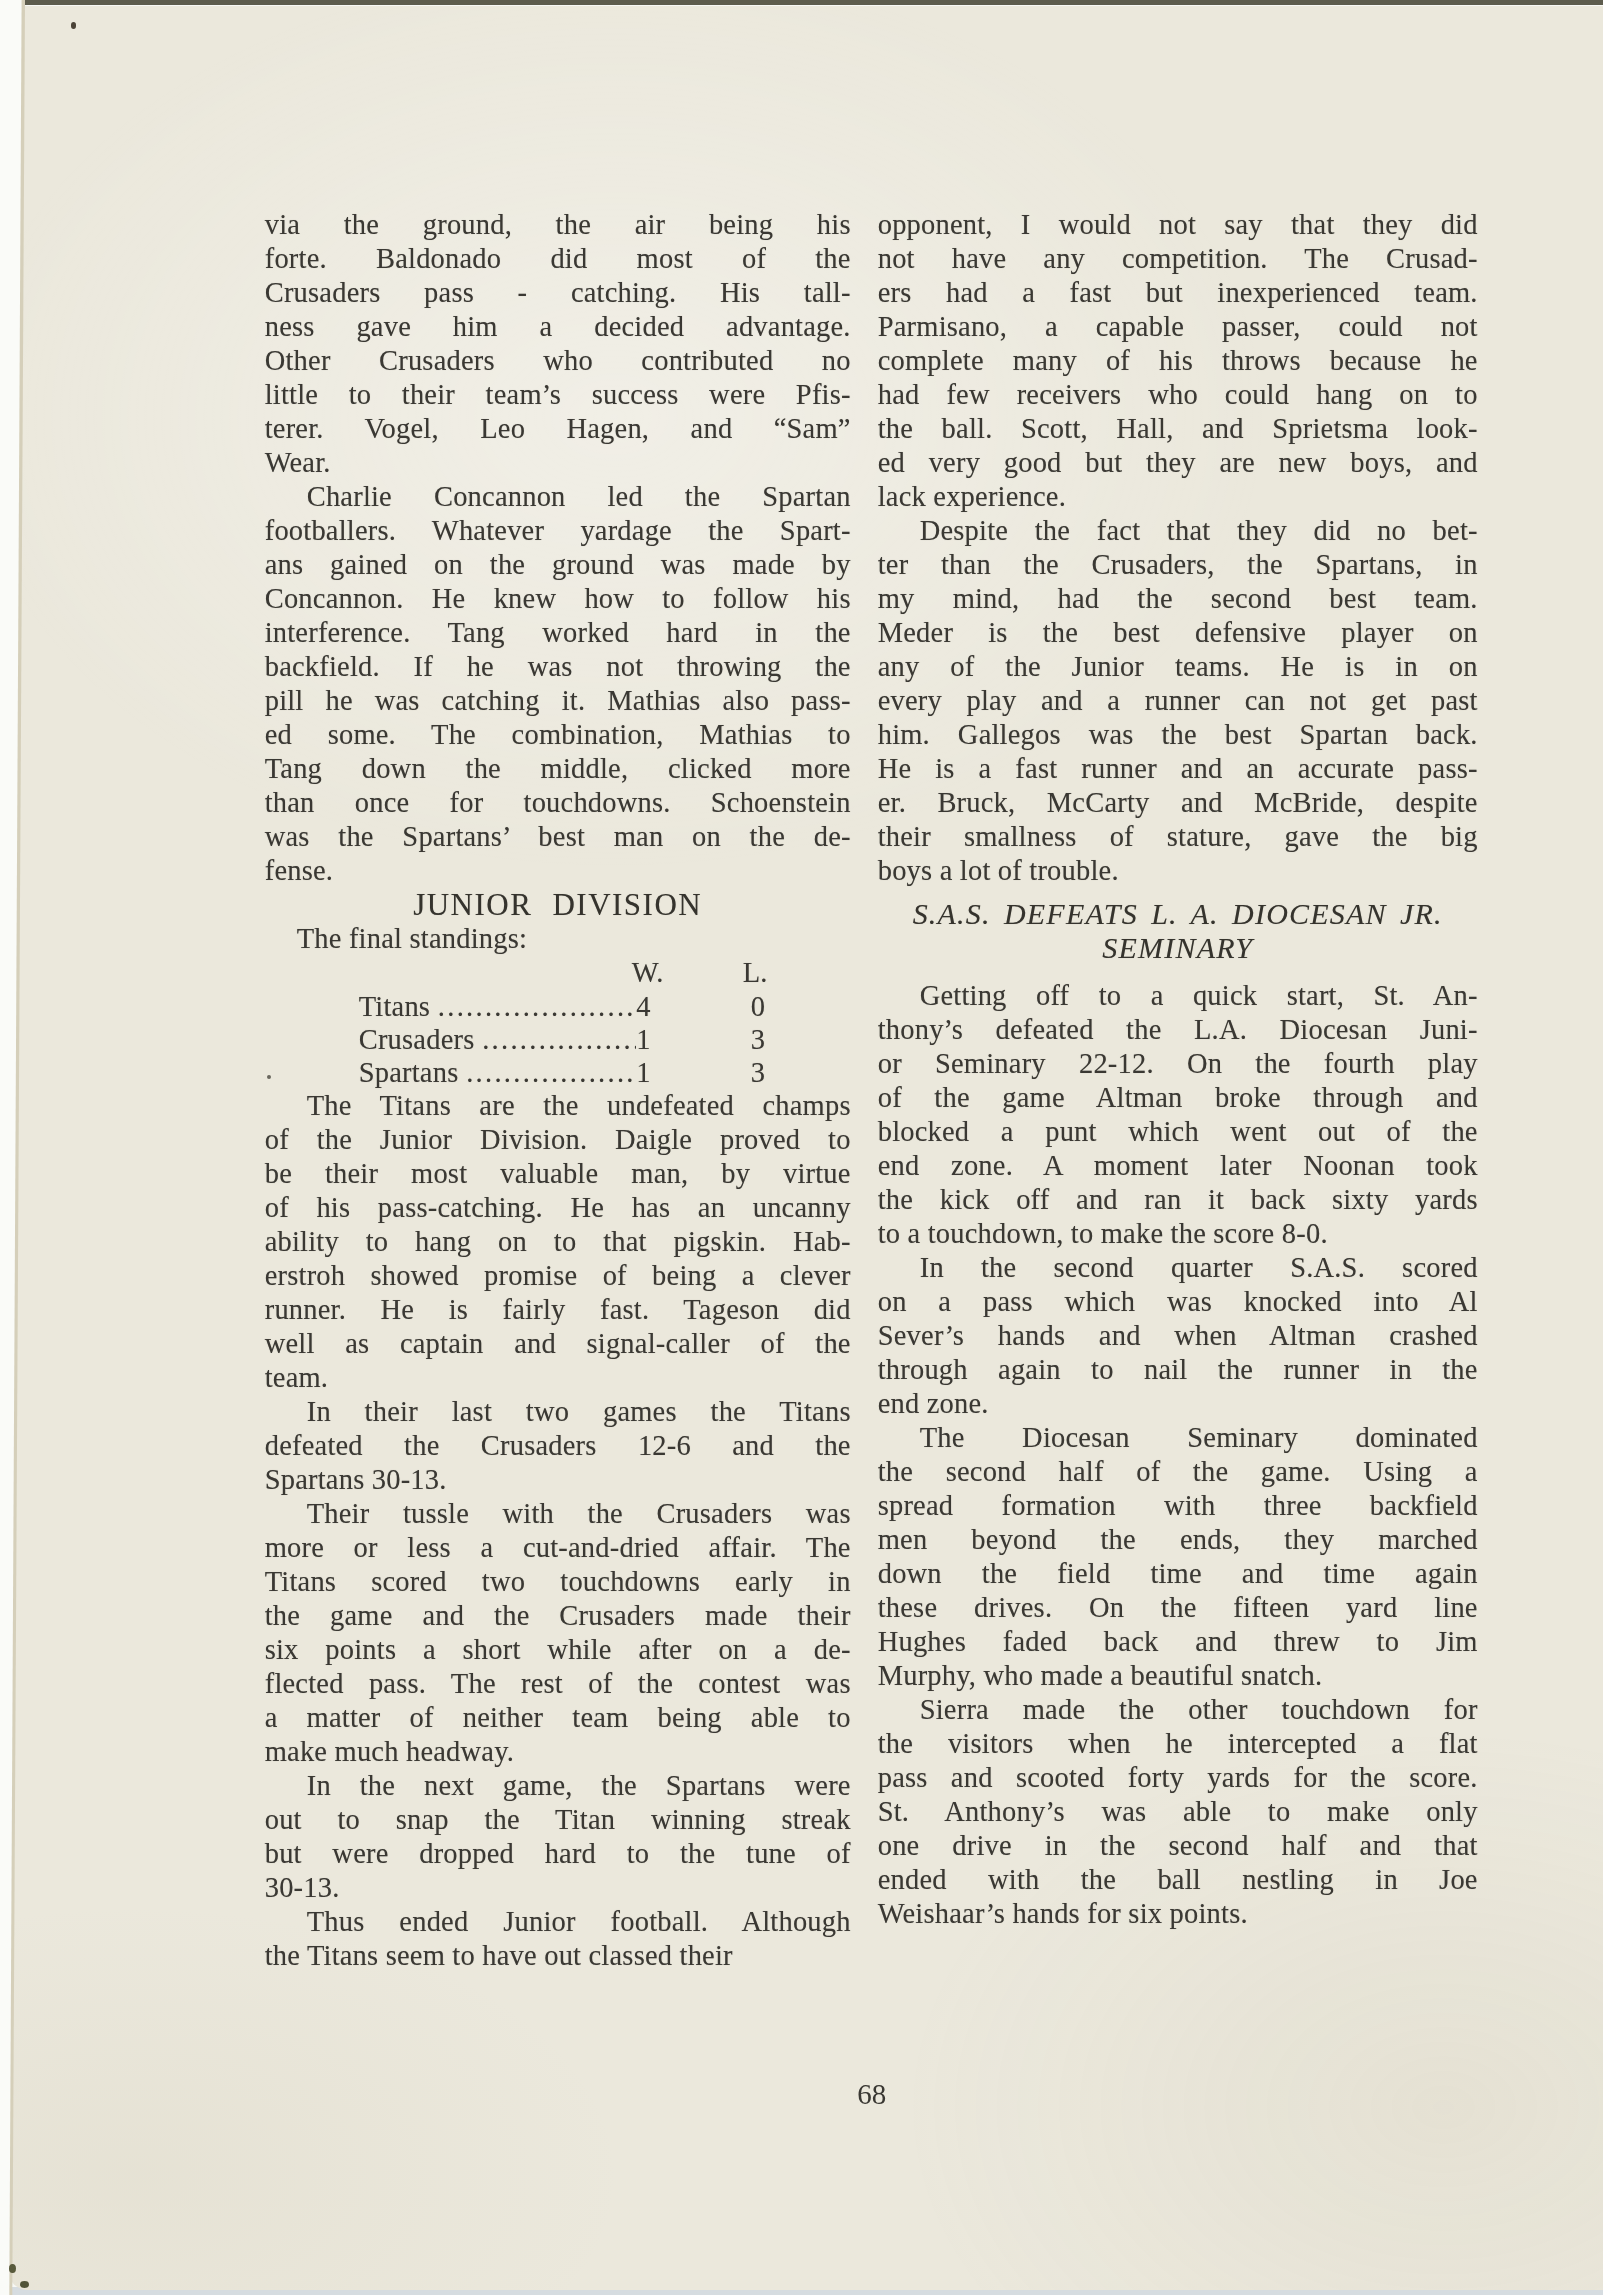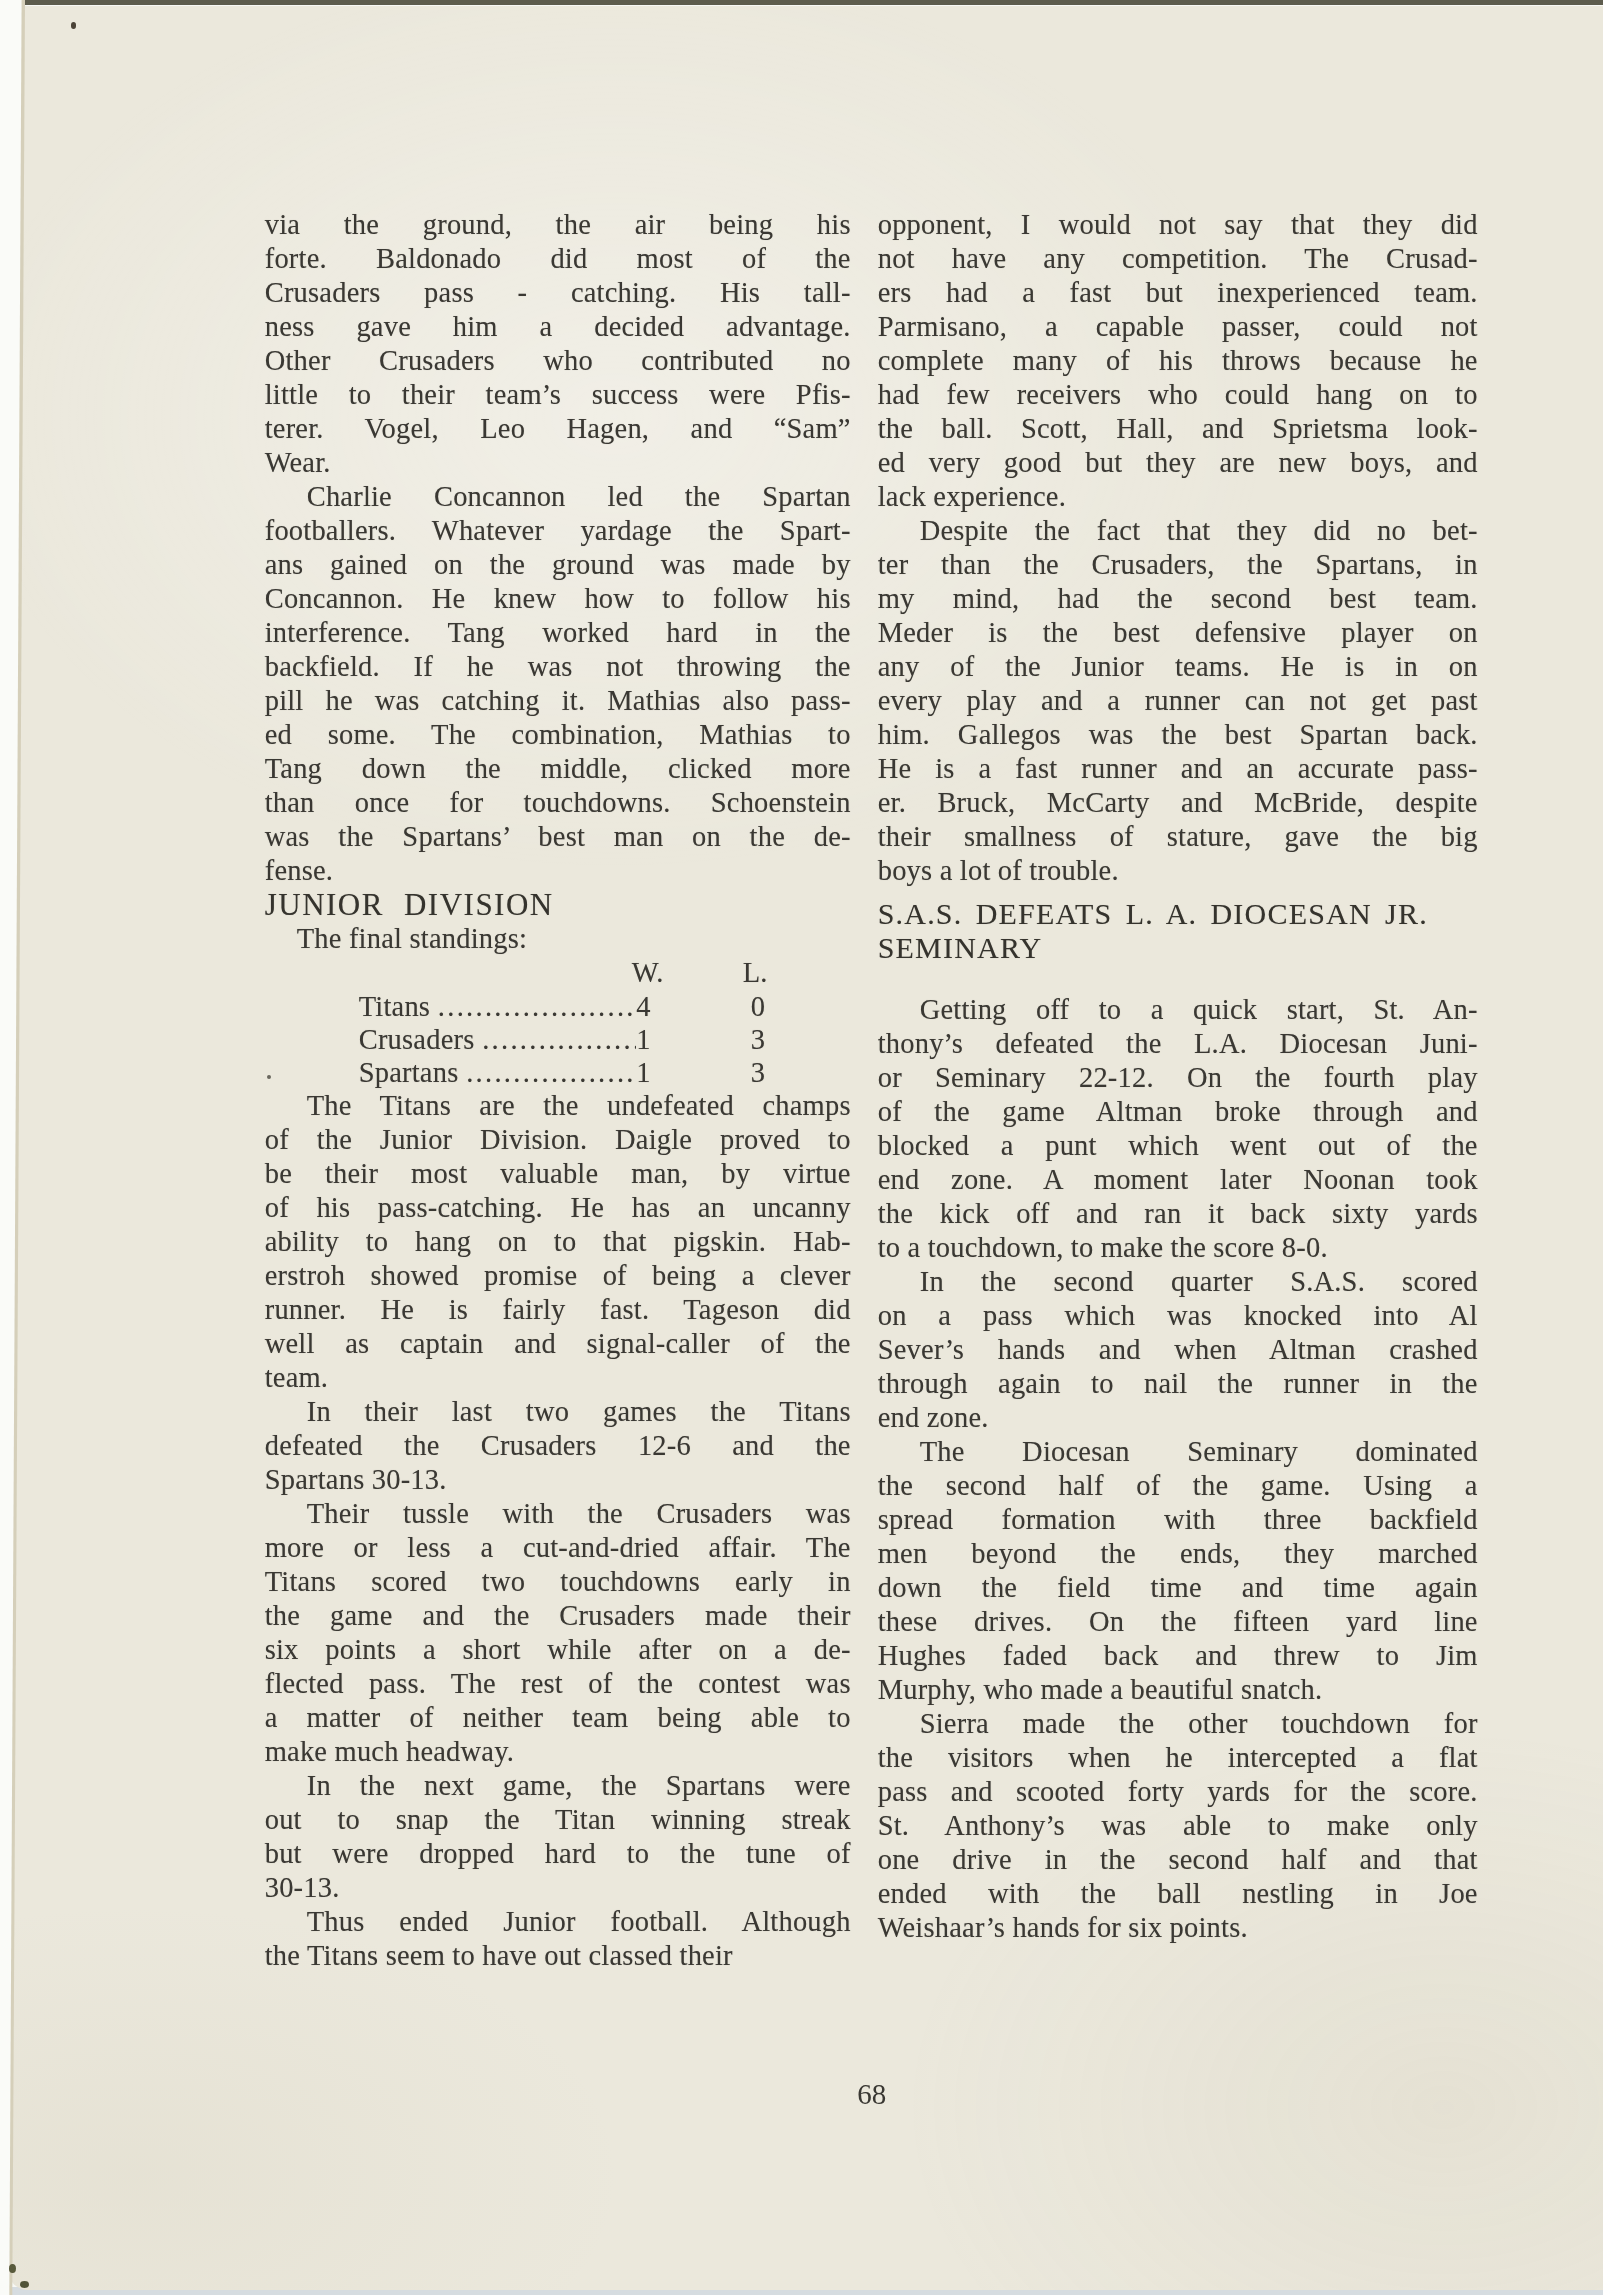--- a/index.html
+++ b/index.html
@@ -27,23 +27,23 @@
 
   .col{position:absolute;top:202px;font-size:28.5px;line-height:34px;color:#3a3833;
     letter-spacing:0.2px;text-shadow:0 0 0.8px rgba(58,56,51,0.35);z-index:5;}
   #leftcol{left:257px;width:586px;}
   #rightcol{left:870px;width:600px;}
 
   .tl{text-align:justify;text-align-last:justify;}
   .tl.last{text-align-last:left;}
   .tl.ind{text-indent:42px;}
 
-  .jheading{font-size:31px;line-height:34px;letter-spacing:1.5px;
+  .jheading{text-align:center;font-size:31px;line-height:34px;letter-spacing:1.5px;
     word-spacing:10.8px;color:#35332d;white-space:nowrap;}
-  .rheadwrap{margin-top:9.3px;margin-bottom:28px;}
+  .rheadwrap{margin-top:9.3px;margin-bottom:14px;font-style:italic;}
   .rheadwrap .jheading{letter-spacing:1.2px;word-spacing:4.6px;font-size:30px;}
   .intro{text-indent:32px;}
 
   .shead{position:relative;height:34px;}
   .shead .wh{position:absolute;left:367px;}
   .shead .lh{position:absolute;left:478px;}
   .srow{display:flex;height:33px;line-height:33px;padding-left:94px;width:386px;
     box-sizing:border-box;position:relative;}
   .sname{flex:none;}
   .sdots{flex:1;overflow:hidden;white-space:nowrap;letter-spacing:2.3px;margin:0 0 0 7.7px;}

